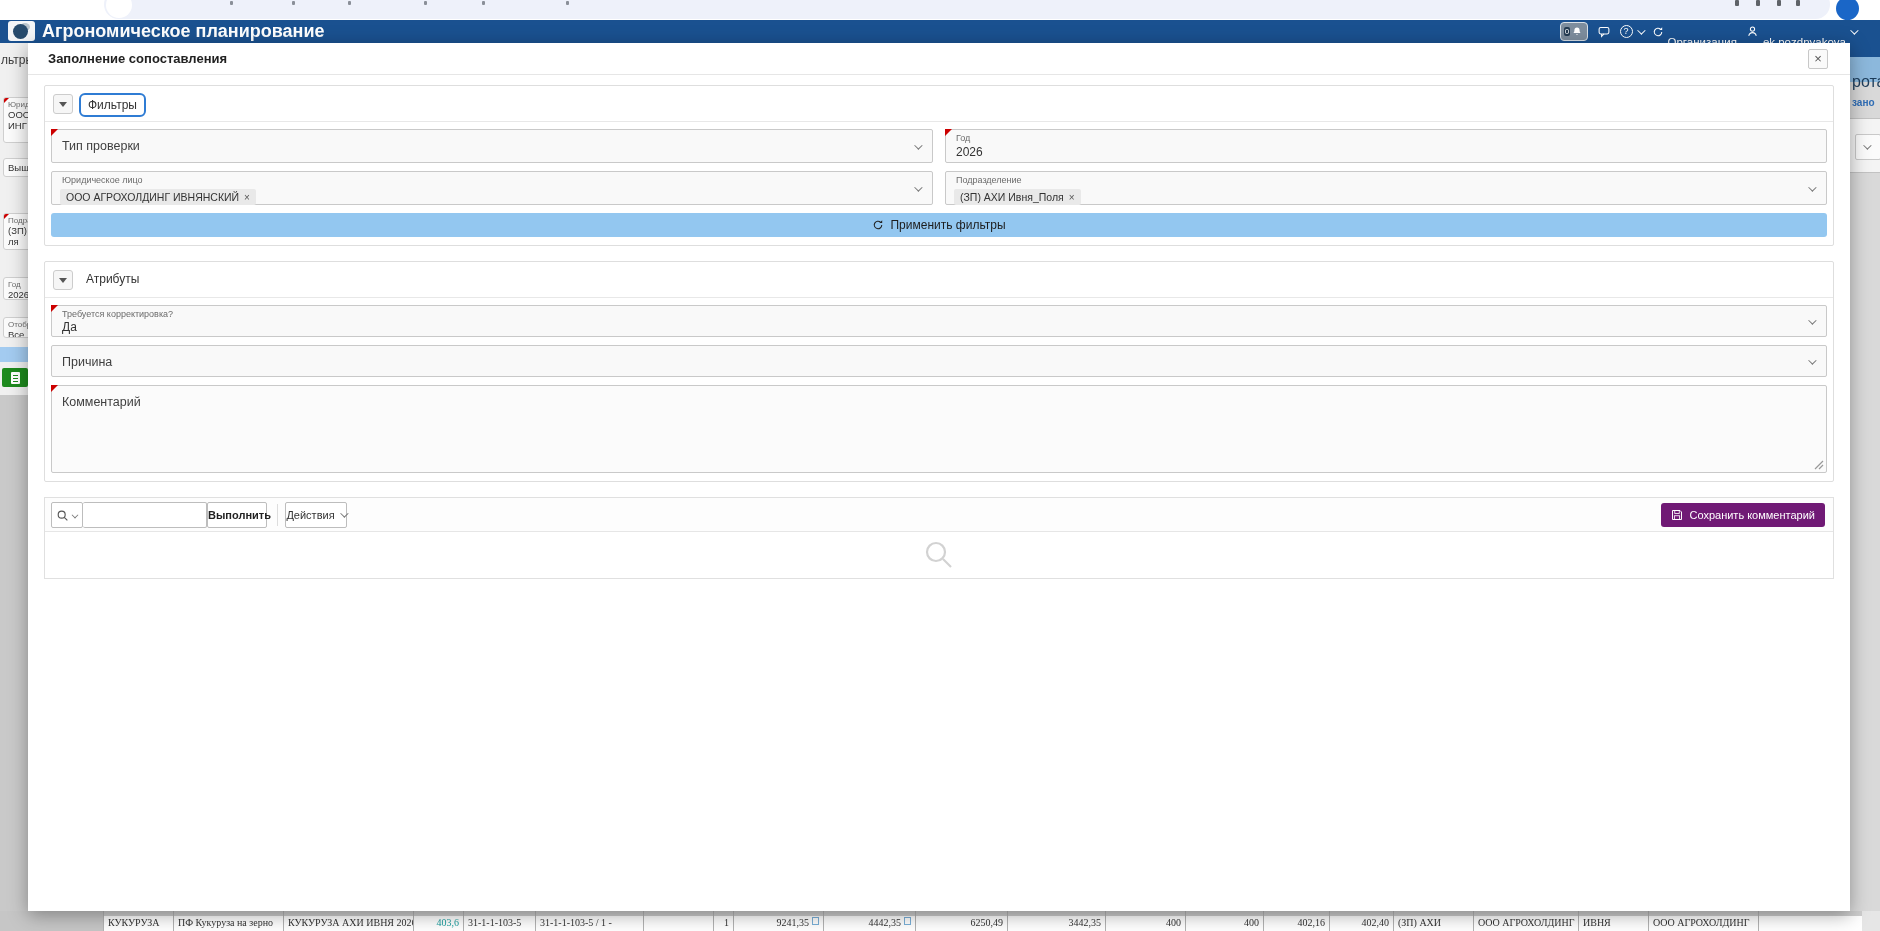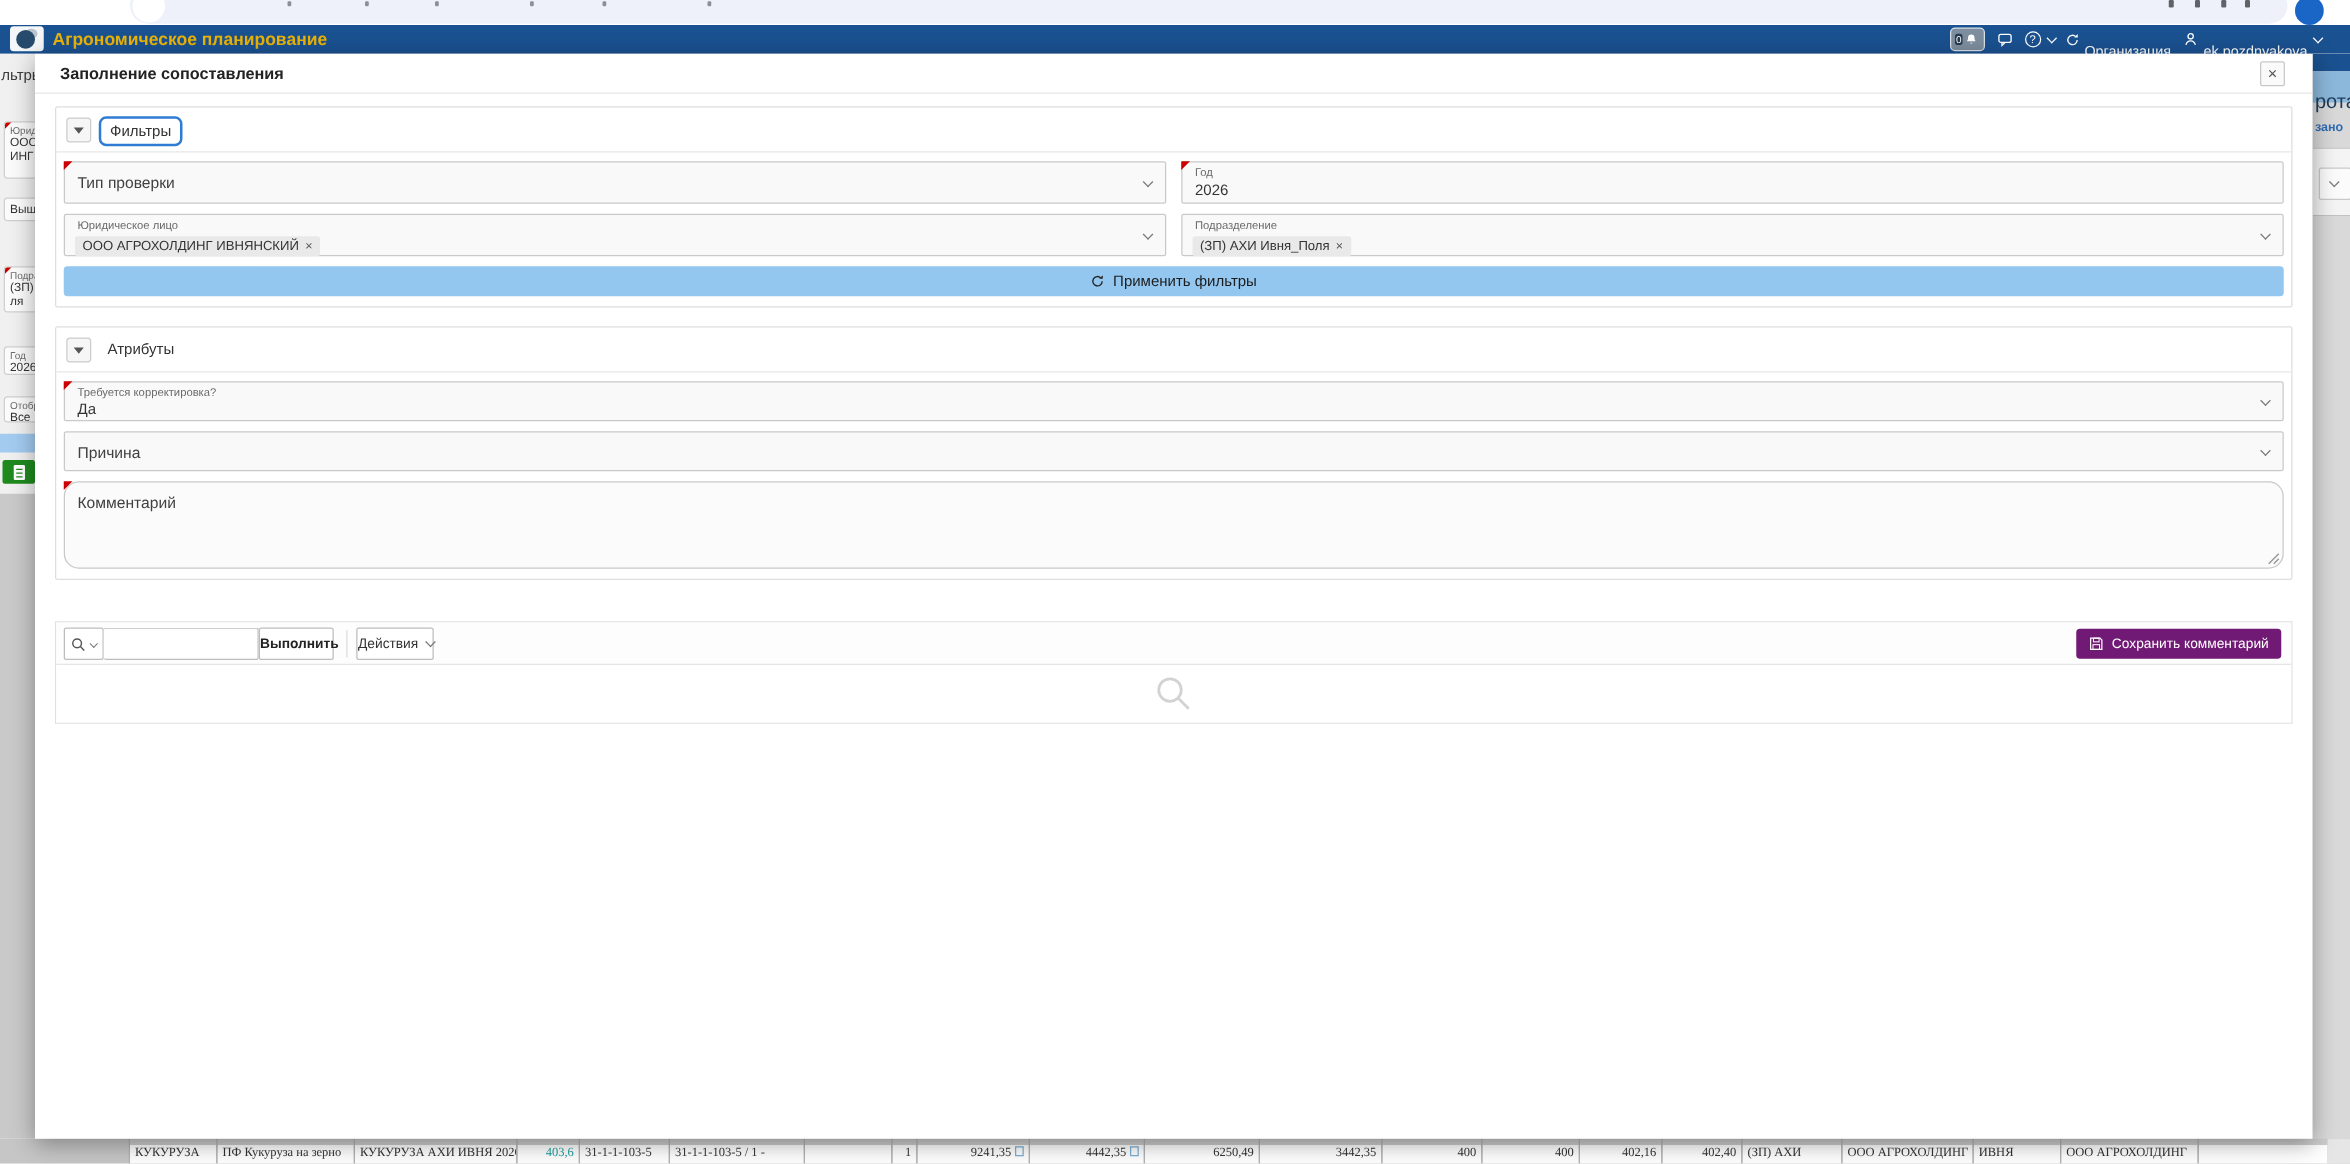--- a/index.html
+++ b/index.html
@@ -13,21 +13,21 @@
   .pill-circle { position:absolute; left:106px; top:-8px; width:26px; height:26px; background:#ffffff; border-radius:50%; }
   .url-dash { position:absolute; top:1px; width:3px; height:4px; background:#8a8f98; border-radius:1px; }
   .ext-dash { position:absolute; top:0px; width:4px; height:6px; background:#5f6368; border-radius:1px; }
   .browser-avatar { position:absolute; left:1836px; top:-3px; width:23px; height:23px; border-radius:50%; background:#1a66c7; }
 
   
   .app-header { position:absolute; left:0; top:20px; width:1880px; height:23px; background:#1a5190; }
   .logo { position:absolute; left:8px; top:1px; width:27px; height:20px; background:#f4f6f8; border-radius:3px; overflow:hidden; }
   .logo-blob { position:absolute; left:5px; top:3px; width:15px; height:15px; border-radius:50%; background:#274b6d; }
   .logo-blob2 { position:absolute; left:12px; top:2px; width:10px; height:8px; border-radius:50%; background:#b9c4cc; }
-  .app-title { position:absolute; left:42px; top:0; height:22px; line-height:23px; color:#eab308; font-size:14px; font-weight:bold; }
+  .app-title { position:absolute; left:42px; top:0; height:22px; line-height:23px; color:#ffffff; font-size:18px; font-weight:bold; }
   .hdr-right { position:absolute; right:24px; top:0; height:23px; display:flex; align-items:center; gap:9px; color:#fff; }
   .bell-box { width:28px; height:19px; background:#7e8e9e; border:1px solid #d9e1e8; border-radius:4px; display:flex; align-items:center; justify-content:center; gap:1px; }
   .badge0 { font-size:8px; color:#fff; background:#243b52; border-radius:2px; padding:0 1px; line-height:9px; }
   .hdr-txt { font-size:11.5px; color:#fff;margin-top:21px; }
   .chev { display:inline-block; width:6px; height:6px; border-right:1.4px solid #ffffff; border-bottom:1.4px solid #ffffff; transform:rotate(45deg) translateY(-2px); }
   .chev.gray { border-color:#777777; }
   .help-circle { width:13px; height:13px; border:1.3px solid #fff; border-radius:50%; font-size:9px; line-height:11px; text-align:center; color:#fff; }
   .hgroup { display:flex; align-items:center; gap:4px; }
 
   
@@ -80,21 +80,21 @@
   .f-ph { position:absolute; left:10px; top:9px; font-size:12.5px; color:#3f3f3f; }
   .f-lab { position:absolute; left:10px; top:3px; font-size:9px; color:#6b6b6b; }
   .f-val { position:absolute; left:10px; top:15px; font-size:12px; color:#333; }
   .f-chev { position:absolute; right:12px; top:14px; }
   .chip { position:absolute; left:8px; top:17px; background:#e9e9e9; border-radius:2px; font-size:10.5px; color:#333; padding:2px 6px; white-space:nowrap; }
   .chip .x { margin-left:5px; color:#555; font-size:10px; }
 
   .apply-btn { height:24px; background:#93c7f0; border-radius:3px; display:flex; align-items:center; justify-content:center; gap:6px; font-size:12px; color:#1d1d1d; cursor:pointer; }
 
   .wide-field { position:relative; height:32px; background:#f9f9f9; border:1px solid #c9c9c9; border-radius:2px; margin-bottom:8px; }
-  .comment { position:relative; height:70px; background:#fbfbfb; border:1px solid #c9c9c9; border-radius:12px; }
+  .comment { position:relative; height:88px; background:#fbfbfb; border:1px solid #c9c9c9; border-radius:2px; }
   .resize-h { position:absolute; right:2px; bottom:2px; width:10px; height:10px; }
 
   
   .ig-box { position:absolute; left:16px; top:454px; width:1790px; height:82px; border:1px solid #e0e0e0; }
   .ig-toolbar { position:relative; height:34px; border-bottom:1px solid #e6e6e6; background:#fdfdfd; }
   .tb-item { position:absolute; top:4px; height:26px; background:#ffffff; border:1px solid #bdbdbd; border-radius:2px; }
   .search-btn { left:6px; width:32px; display:flex; align-items:center; justify-content:center; gap:3px; }
   .search-input { left:38px; width:124px; border-left:none; }
   .search-input input { width:100%; height:100%; border:none; outline:none; background:transparent; font-size:11px; padding:0 6px; }
   .exec-btn { left:162px; width:60px; font-size:11px; font-weight:bold; color:#222; text-align:center; line-height:24px; cursor:pointer; }

